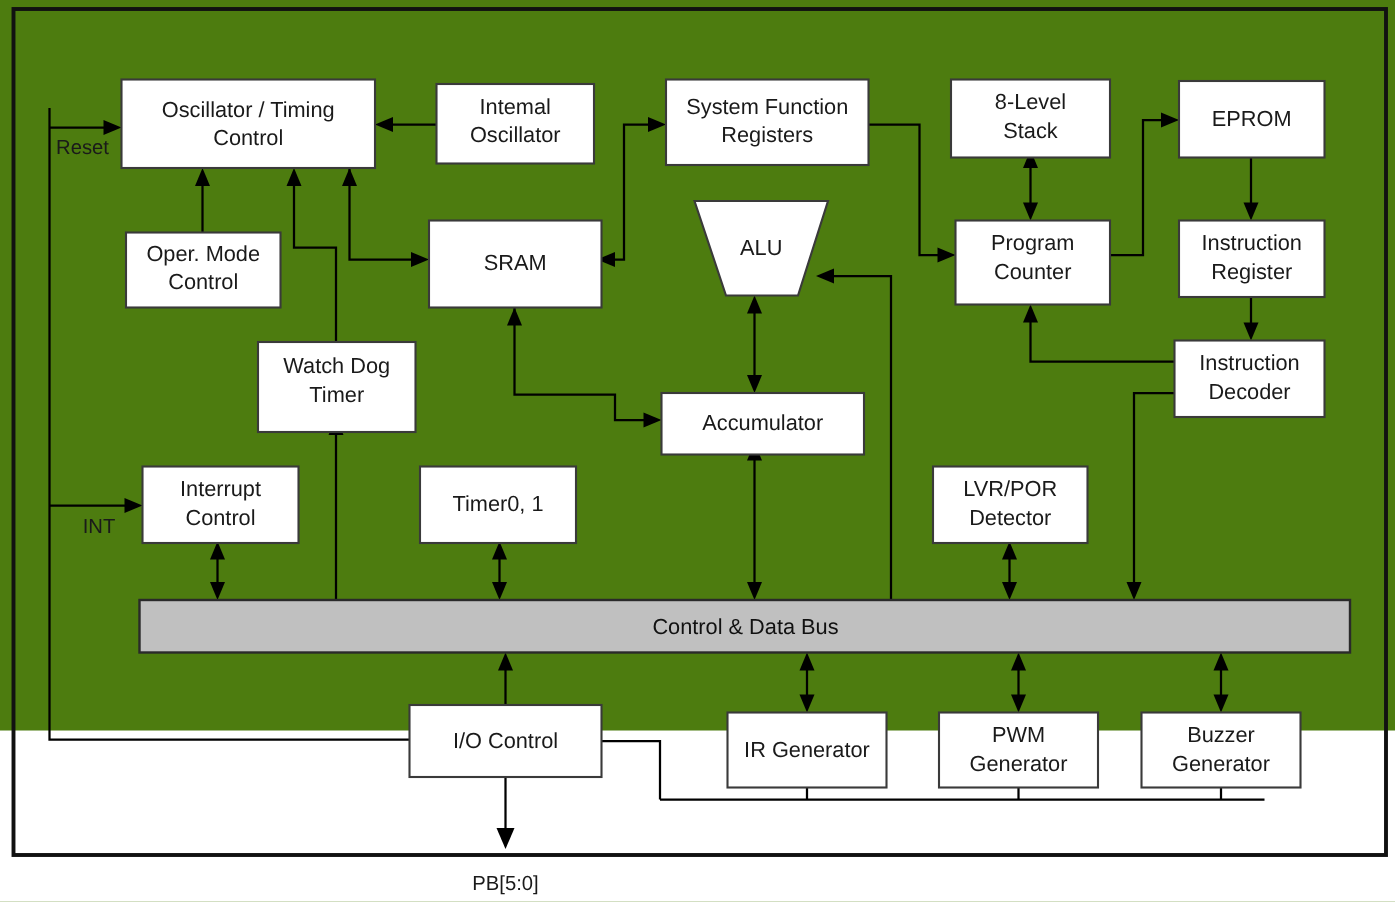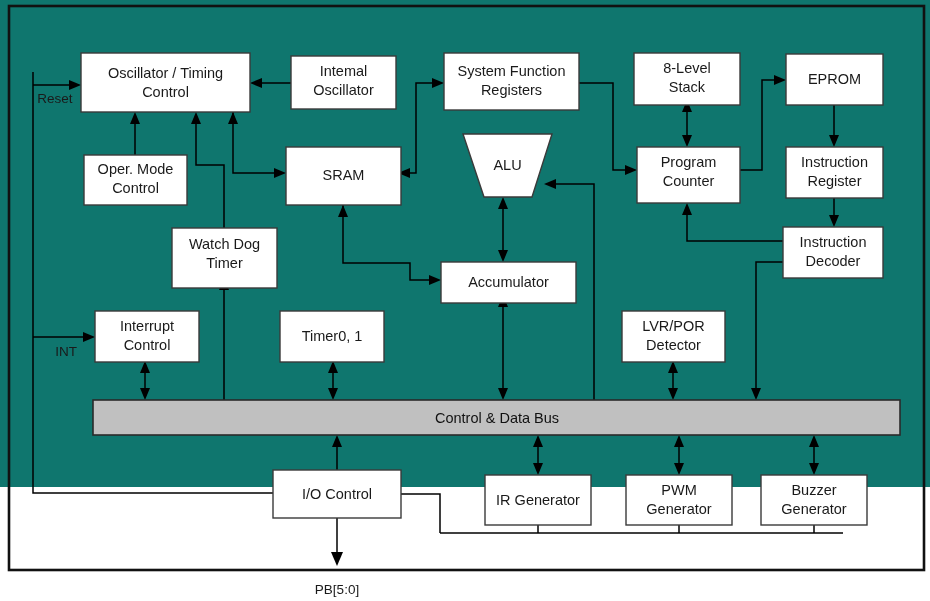--- a/index.html
+++ b/index.html
@@ -10,21 +10,21 @@
   body {
     width: 930px;
     height: 601px;
     overflow: hidden;
     font-family: "Liberation Sans", sans-serif;
   }
   #diagram-root {
     position: relative;
     width: 930px;
     height: 487px;
-    background: #0f766e;
+    background: #4d7c0f;
   }
   svg#blockdiagram {
     display: block;
     width: 930px;
     height: 601px;
   }
   .blk rect {
     fill: #ffffff;
     stroke: #3a3a3a;
     stroke-width: 1.4;

